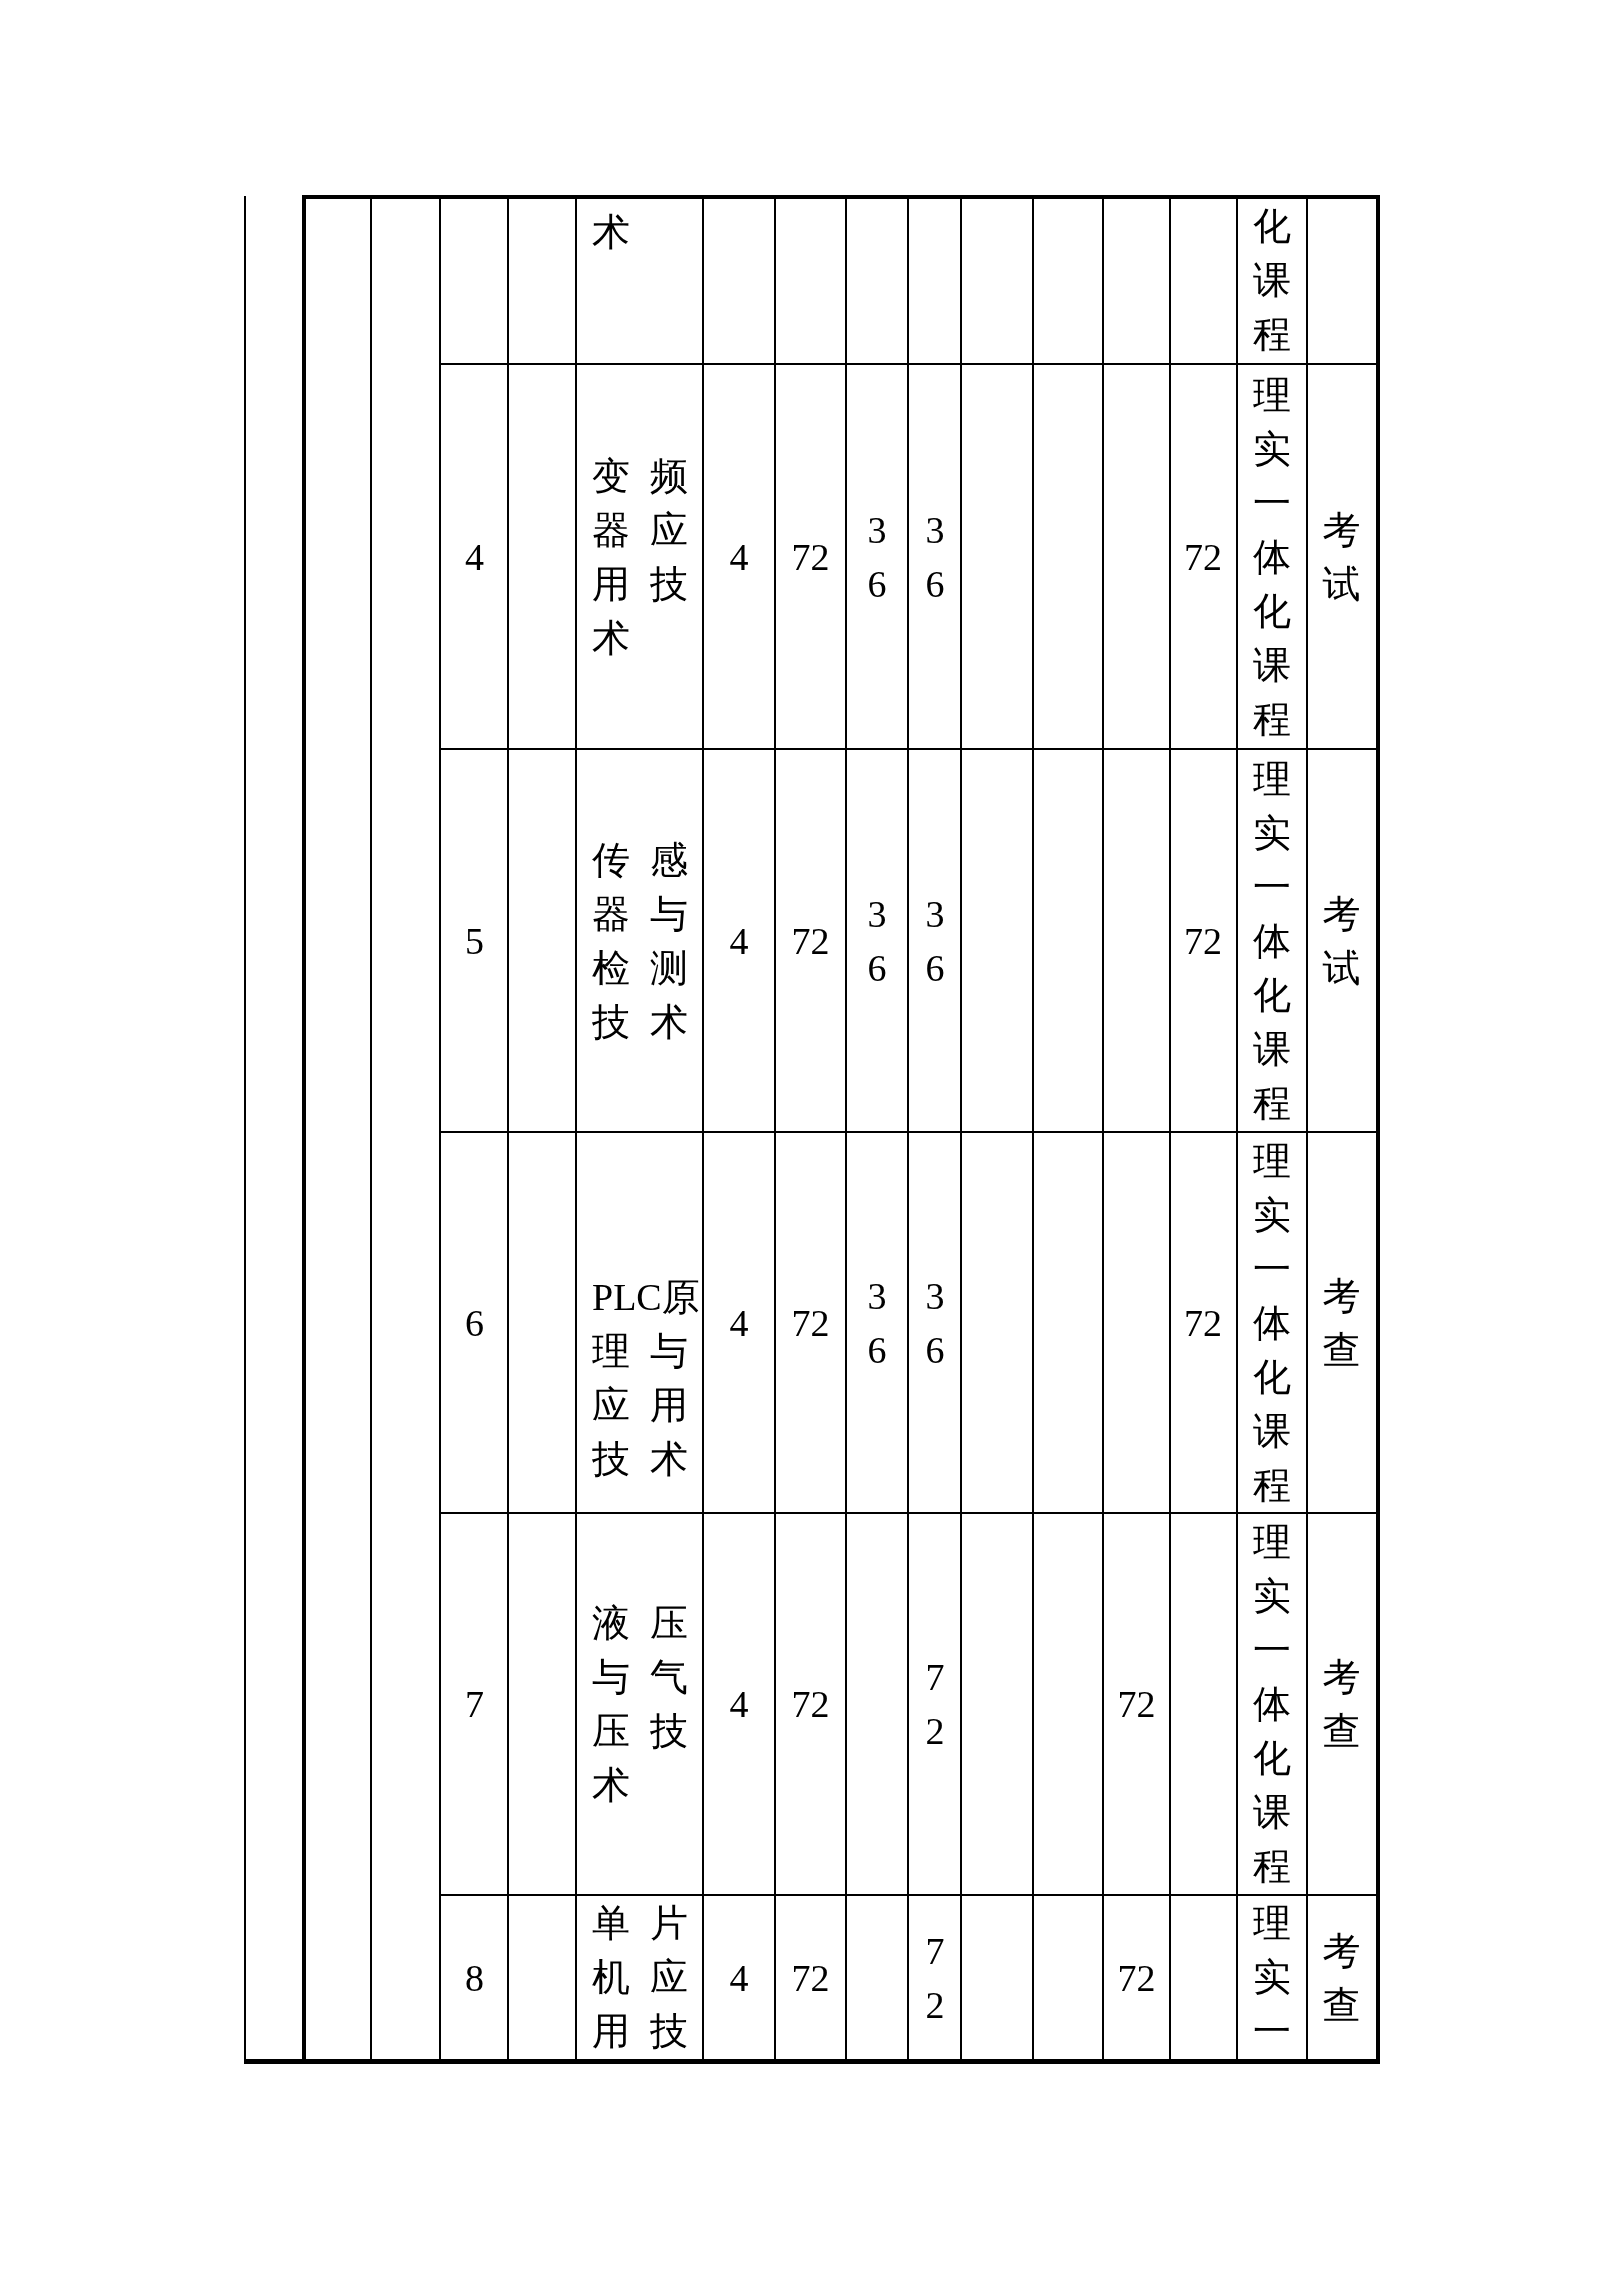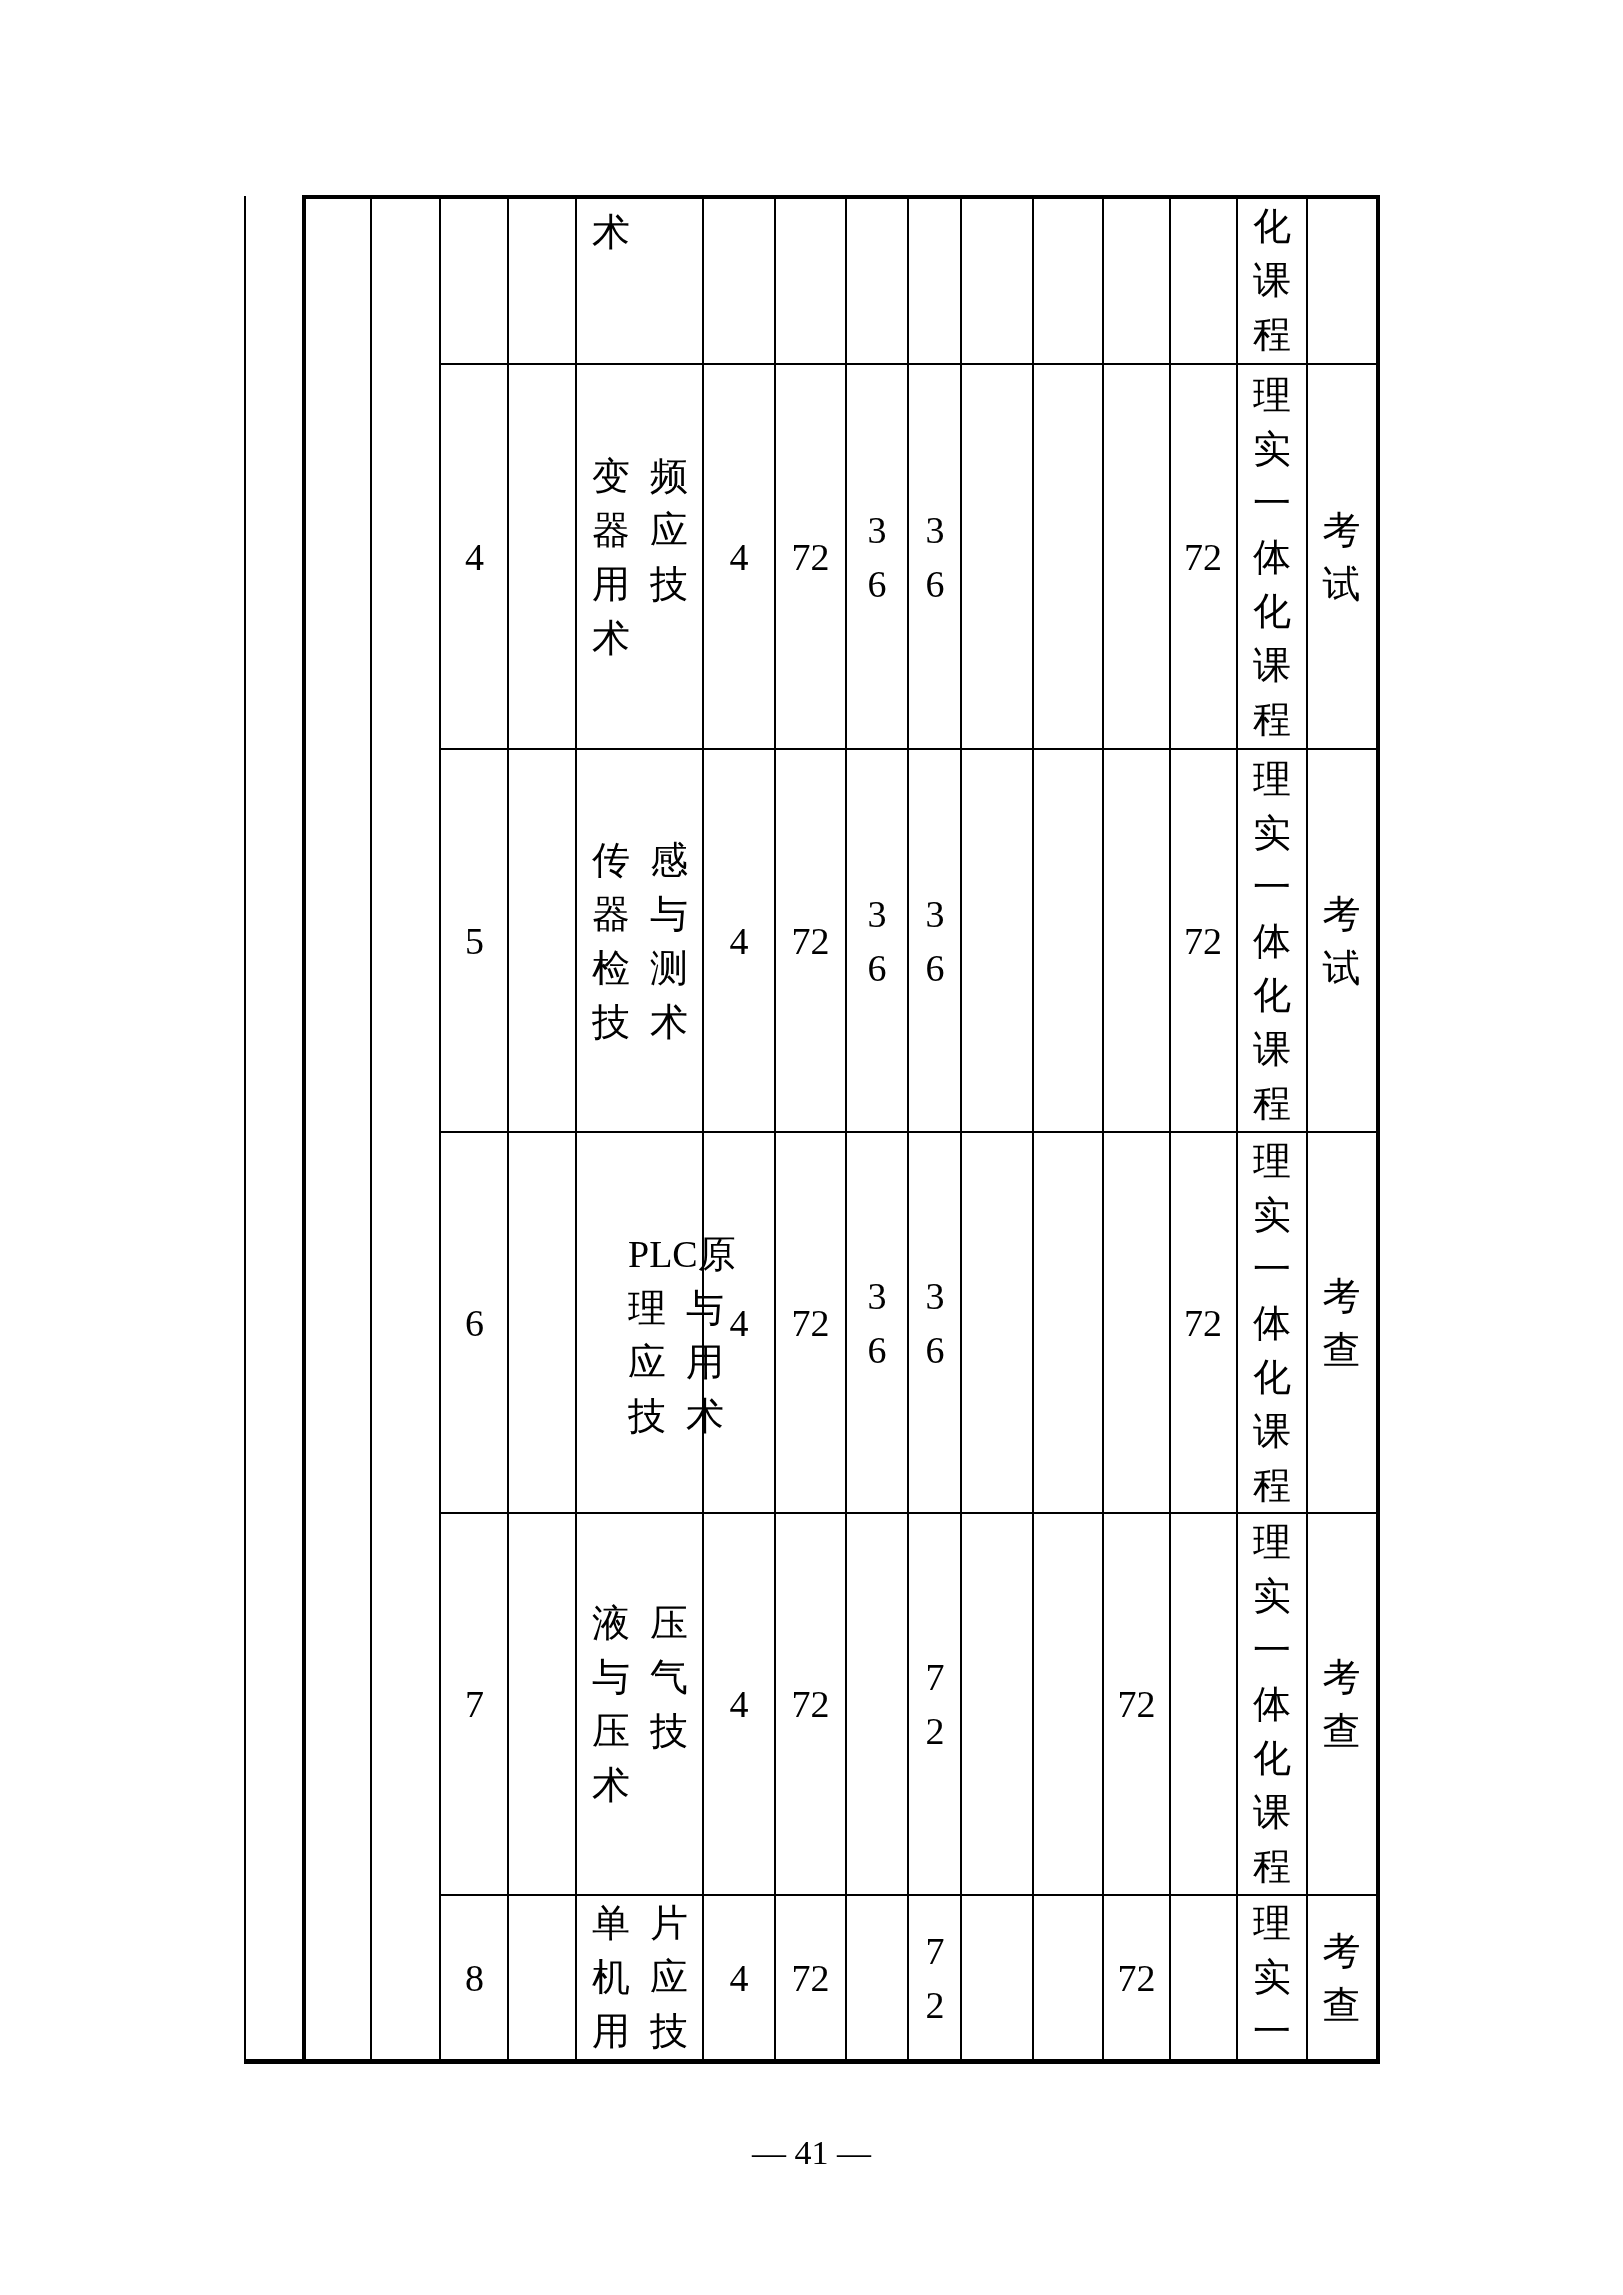--- a/index.html
+++ b/index.html
@@ -194,21 +194,21 @@
   <div class="cell" style="left:1308px;top:750px;width:67px;height:381px;">
     <div class="vstack">
       <span class="t">考</span>
       <span class="t">试</span>
     </div>
   </div>
 
   <div class="cell" style="left:441px;top:1133px;width:67px;height:379px;">
     <span class="t">6</span>
   </div>
-  <div class="cell" style="left:577px;top:1145px;width:126px;height:379px;margin-left:36px;">
+  <div class="cell" style="left:577px;top:1188px;width:126px;height:379px;">
     <div class="name-block">
       <div class="name-line">
           <span>PLC</span>
           <span>原</span>
         </div>
       <div class="name-line">
           <span>理</span>
           <span>与</span>
         </div>
       <div class="name-line">
@@ -356,16 +356,15 @@
       <span class="t">一</span>
     </div>
   </div>
   <div class="cell" style="left:1308px;top:1896px;width:67px;height:164px;">
     <div class="vstack">
       <span class="t">考</span>
       <span class="t">查</span>
     </div>
   </div>
 
-  <div class="pageno">— 41 —</div>
 
 </div>
 
 
 </body></html>

